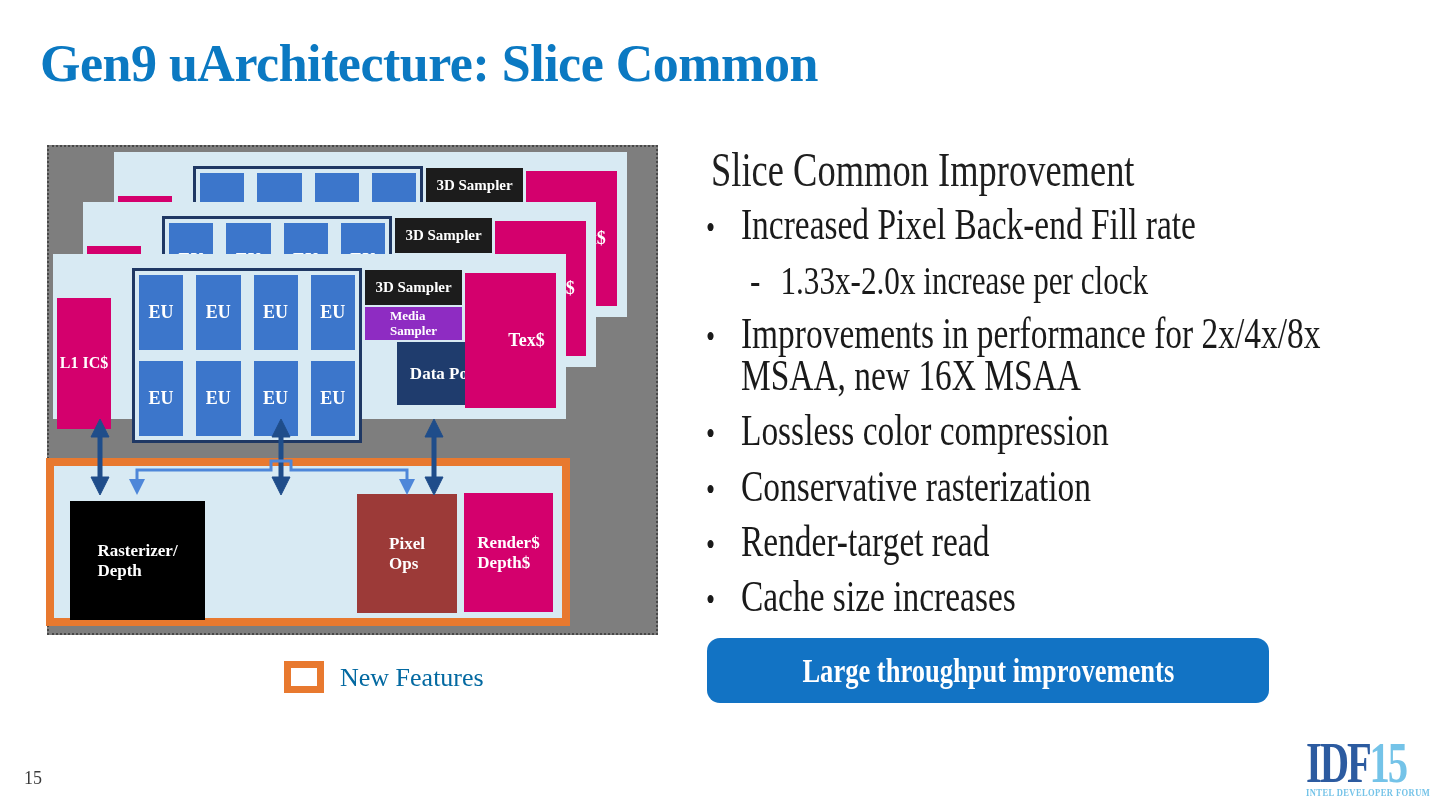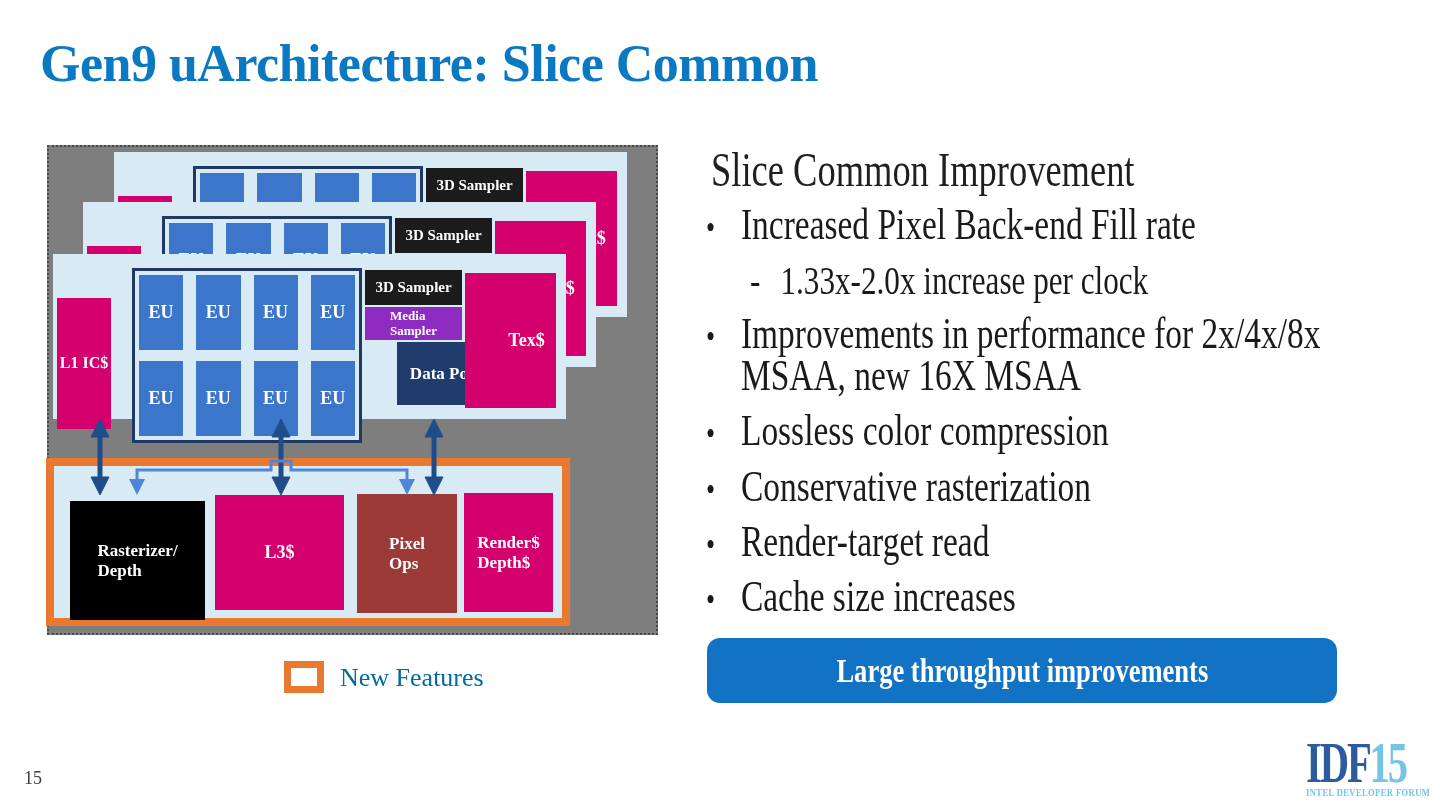--- a/index.html
+++ b/index.html
@@ -54,21 +54,21 @@
   .brow{position:absolute;left:706px;width:820px;display:flex;align-items:flex-start;
         transform:scaleX(0.76);transform-origin:0 0;font-size:44px;color:#1a1a1a;line-height:42px;}
   .dot{width:46px;flex:none;}
   .dot::before{content:"\2022";font-size:34px;}
   .dash{width:40px;flex:none;}
   .dash::before{content:"-";}
   .t{flex:1;}
   .b1{top:204px;} .sub{top:259px;font-size:41px;padding-left:58px;}
   .b2{top:313px;} .b3{top:410px;} .b4{top:466px;} .b5{top:521px;} .b6{top:576px;}
 
-  .callout{position:absolute;left:707px;top:638px;width:630px;height:65px;background:#1273c4;
+  .callout{position:absolute;left:707px;top:638px;width:562px;height:65px;background:#1273c4;
            border-radius:13px;display:flex;align-items:center;justify-content:center;}
   .callout-text{color:#fff;font-weight:700;font-size:34px;white-space:nowrap;transform:scaleX(0.78);}
 
   
   .pagenum{position:absolute;left:24px;top:768px;font-size:18px;color:#3a3a3a;}
   .logo{position:absolute;left:1306px;top:734px;width:130px;height:70px;}
   .logo-big{font-size:58px;font-weight:700;letter-spacing:-3px;line-height:1;white-space:nowrap;
             transform:scaleX(0.70);transform-origin:0 0;}
   .logo-idf{color:#2c5ba0;} .logo-year{color:#74c3e8;}
   .logo-sub{position:absolute;left:0;top:53px;font-size:10px;font-weight:700;color:#74c3e8;
@@ -136,21 +136,20 @@
       <div class="blk s3d">3D Sampler</div>
       <div class="blk media">Media
 Sampler</div>
       <div class="blk dport">Data Port</div>
       <div class="blk tex">Tex$</div>
     </div>
 
     <div class="common-box"></div>
     <div class="blk rast">Rasterizer/
 Depth</div>
-    <div class="blk l3">L3$</div>
     <div class="blk rdepth">Render$
 Depth$</div>
     <div class="blk pops">Pixel
 Ops</div>
 
     <svg class="arrows" width="607" height="486" viewBox="0 0 607 486">
       <g fill="#1f4d8a" stroke="#1f4d8a">
         <line x1="51" y1="288" x2="51" y2="332" stroke-width="5"></line>
         <polygon points="42,290 60,290 51,272"></polygon>
         <polygon points="42,330 60,330 51,348"></polygon>

